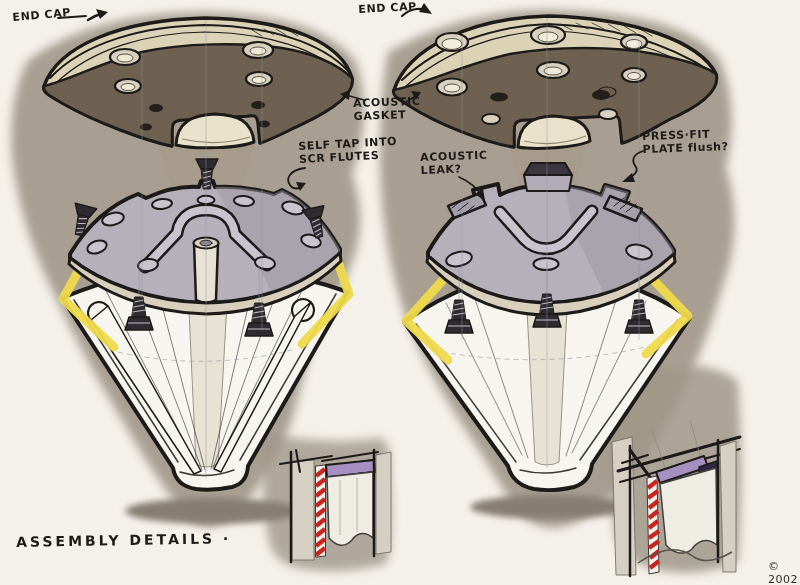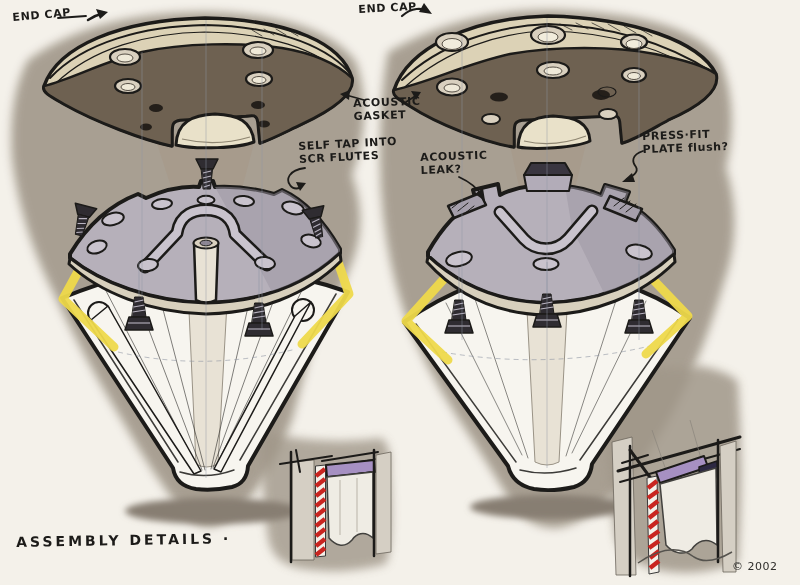--- a/index.html
+++ b/index.html
@@ -31,20 +31,21 @@
   
   .hand{
     position:absolute;color:var(--ink-black,#1c1b19);
     font:700 11px "DejaVu Sans",sans-serif;letter-spacing:.6px;
     white-space:nowrap;transform-origin:left top;line-height:13px;
   }
   .title{font:700 14px "DejaVu Sans",sans-serif;letter-spacing:3px;}
   .copyright{
     position:absolute;font:400 11px "DejaVu Sans",sans-serif;color:#2e2d2b;
     letter-spacing:.5px;
+    margin-left:36px;
   }
 </style>
 </head>
 <body>
 
 <div class="canvas">
 <svg width="800" height="585" viewBox="0 0 800 585">
   <defs>
     <filter id="blur5" x="-20%" y="-20%" width="140%" height="140%">
           <feGaussianBlur stdDeviation="5"></feGaussianBlur>

